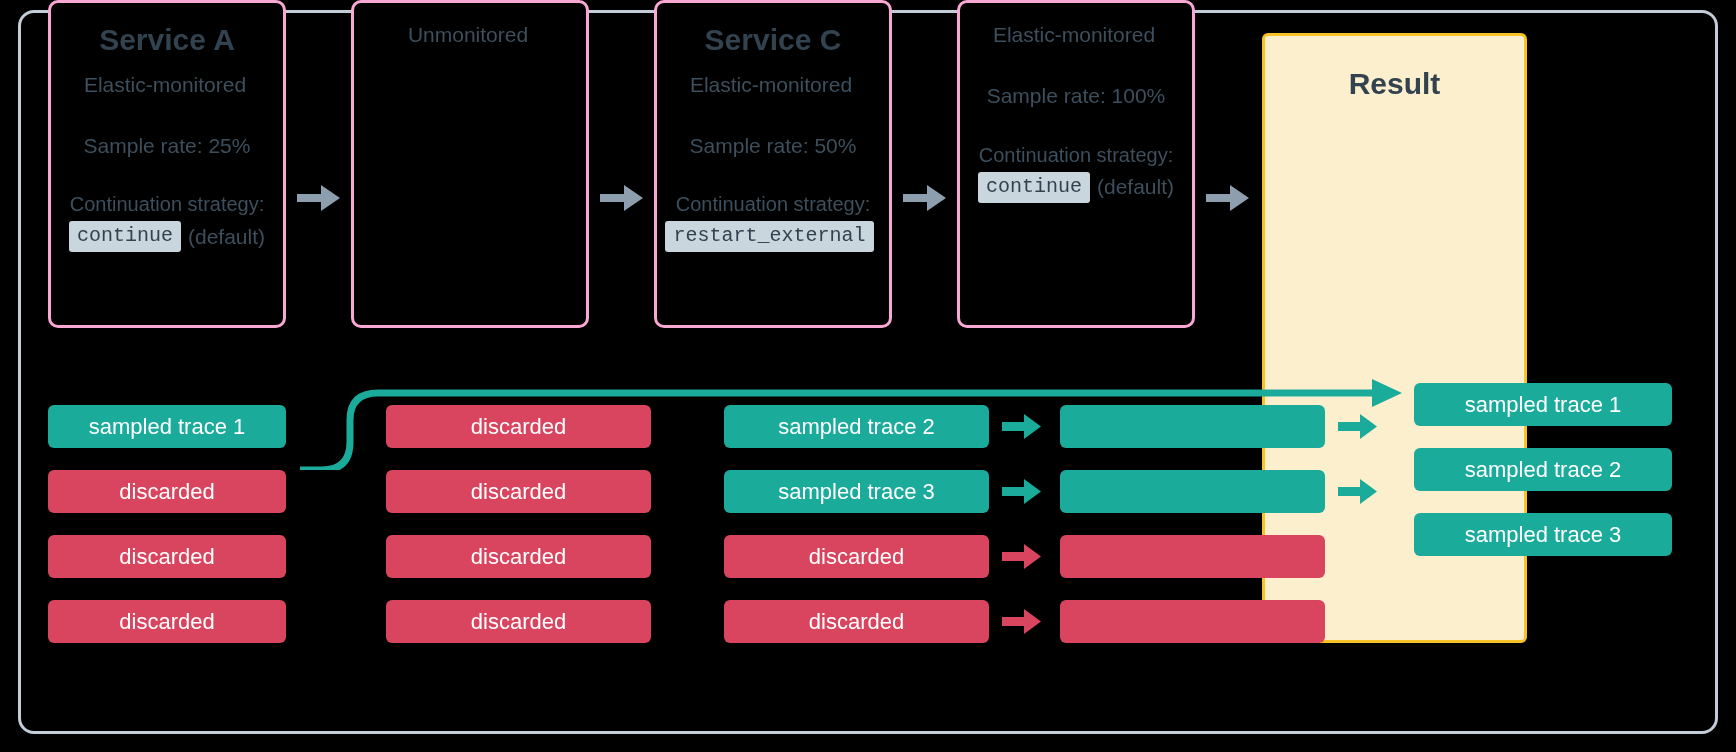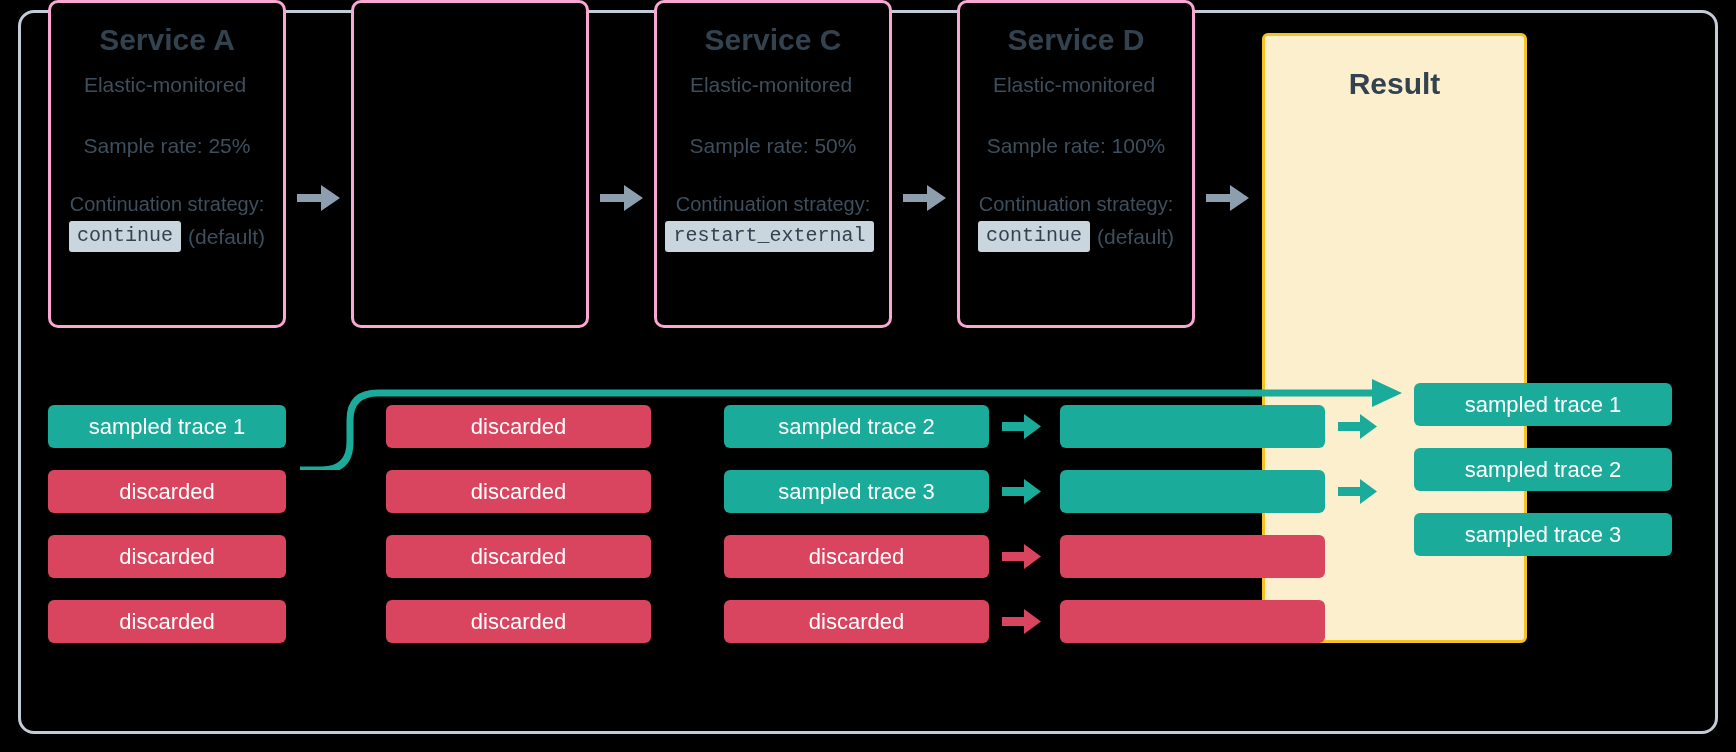--- a/index.html
+++ b/index.html
@@ -125,35 +125,35 @@
     <div class="sub">Elastic-monitored</div>
     <div class="rate">Sample rate: 25%</div>
     <div class="cont-label">Continuation strategy:</div>
     <div class="strategy-line">
       <code class="badge">continue</code>
       <span>(default)</span>
     </div>
   </div>
 
   <div class="card" style="left:351px;width:238px;">
+    <div class="sub">Unmonitored</div>
   </div>
 
   <div class="card" style="left:654px;width:238px;">
     <div class="title">Service C</div>
     <div class="sub">Elastic-monitored</div>
     <div class="rate">Sample rate: 50%</div>
     <div class="cont-label">Continuation strategy:</div>
     <div class="strategy-line">
       <code class="badge">restart_external</code>
       <span></span>
     </div>
   </div>
 
   <div class="card" style="left:957px;width:238px;">
-    <div class="title">Service D</div>
     <div class="sub">Elastic-monitored</div>
     <div class="rate">Sample rate: 100%</div>
     <div class="cont-label">Continuation strategy:</div>
     <div class="strategy-line">
       <code class="badge">continue</code>
       <span>(default)</span>
     </div>
   </div>
 
   <div class="result-panel">

